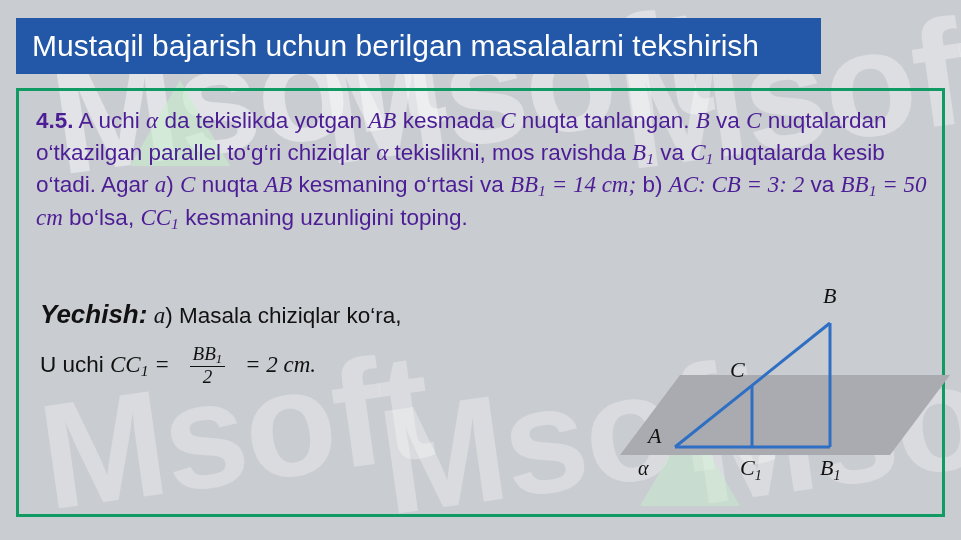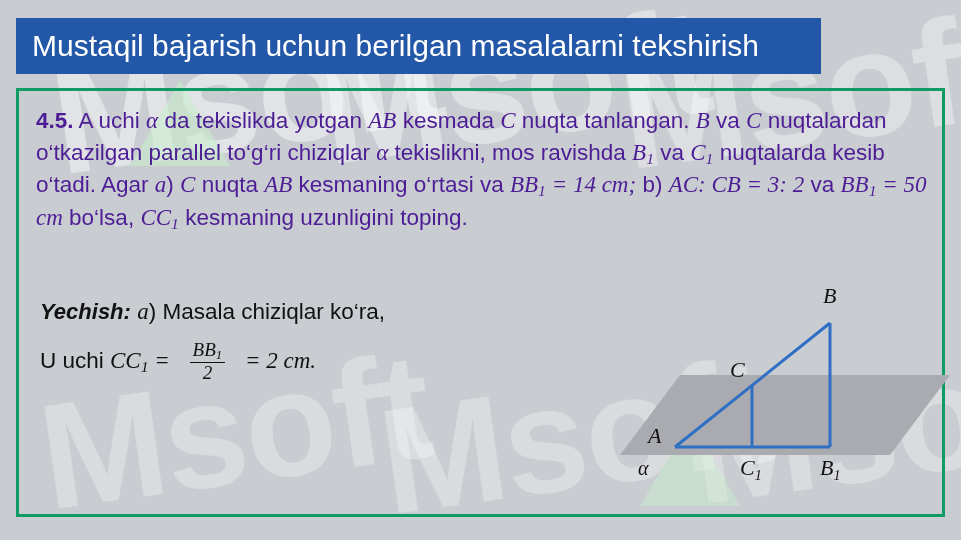--- a/index.html
+++ b/index.html
@@ -87,21 +87,21 @@
     left: 40px;
     top: 295px;
     width: 560px;
     font-size: 22.5px;
     color: #111;
     line-height: 1.5;
   }
   .yechish {
     font-weight: bold;
     font-style: italic;
-    font-size: 22px;
+    font-size: 26px;
     color: #111;
   }
   .sol-line { margin-top: 10px; }
 
   
   .mi {
     font-family: "Liberation Serif", serif;
     font-style: italic;
     font-size: 23px;
   }

